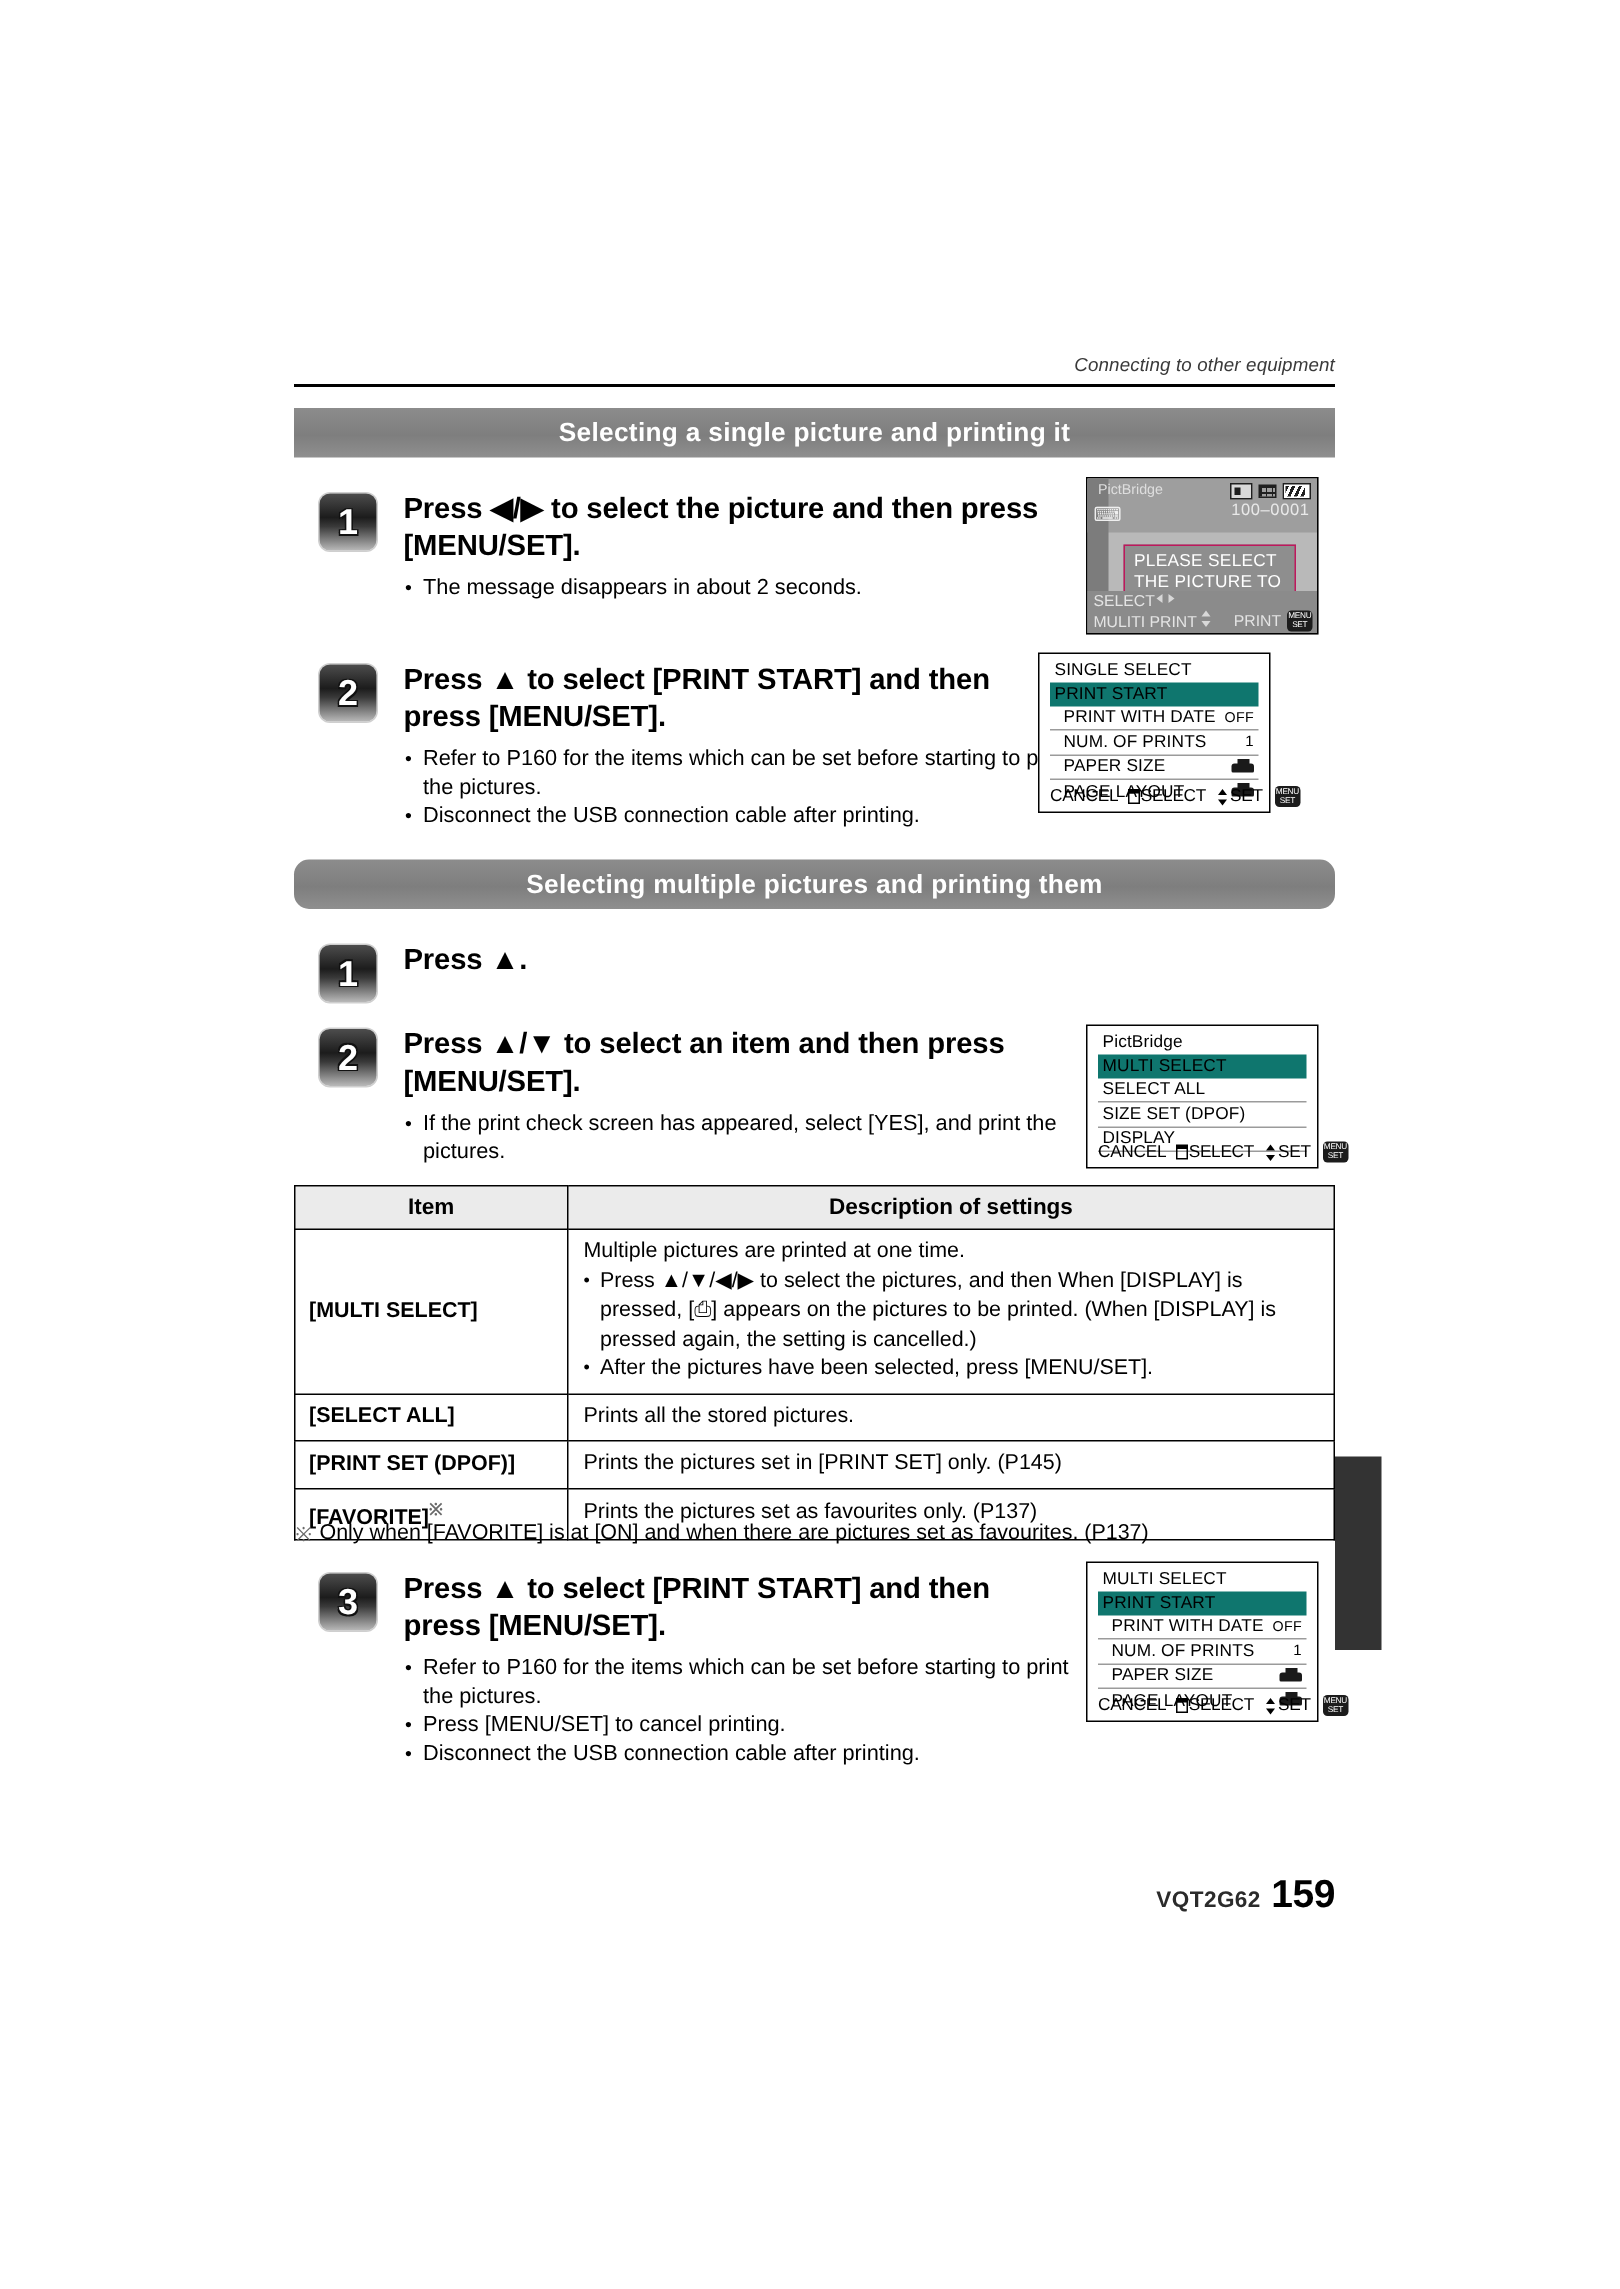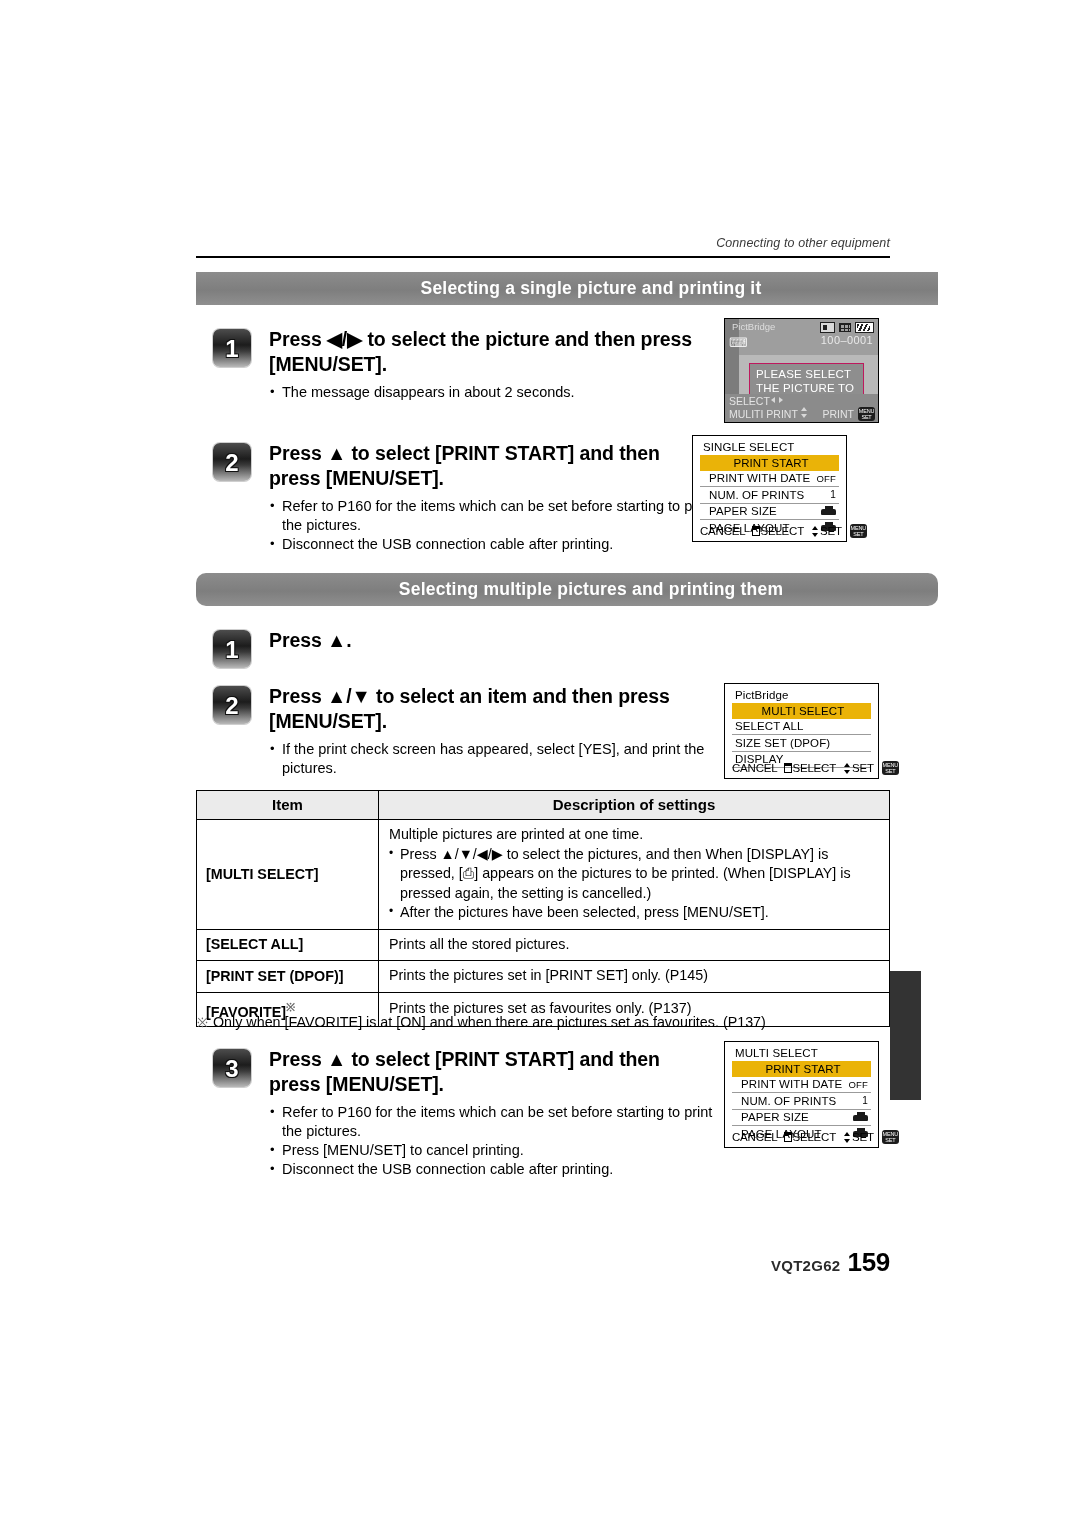--- a/index.html
+++ b/index.html
@@ -50,21 +50,20 @@
     left: 196px;
     width: 694px;
     height: 33px;
     background: linear-gradient(to bottom, #8c8c8c 0%, #7e7e7e 55%, #8f8f8f 100%);
     color: #fff;
     font-weight: bold;
     font-size: 17.5px;
     text-align: center;
     line-height: 33px;
     letter-spacing: .2px;
-    padding-left: 48px;
   }
 
   
   .step {
     position: absolute;
   }
   .badge {
     position: absolute;
     left: 0;
     top: 0;
@@ -330,25 +329,24 @@
   .lcd-menu {
     background: #fff;
     padding: 4px 7px 3px 7px;
   }
   .lcd-menu .m-title {
     font-size: 11.5px;
     padding: 1px 0 2px 3px;
     letter-spacing: .1px;
   }
   .lcd-menu .m-hl {
-    background: #eab308;
+    background: #0f766e;
     font-size: 11.5px;
     padding: 1.5px 0 2px 3px;
     letter-spacing: .1px;
-    text-align: center;
   }
   .lcd-menu .m-row {
     font-size: 11.5px;
     padding: 1.5px 3px 2px 9px;
     display: flex;
     justify-content: space-between;
     align-items: center;
     border-bottom: 1px solid #9b9b9b;
     letter-spacing: .1px;
   }

